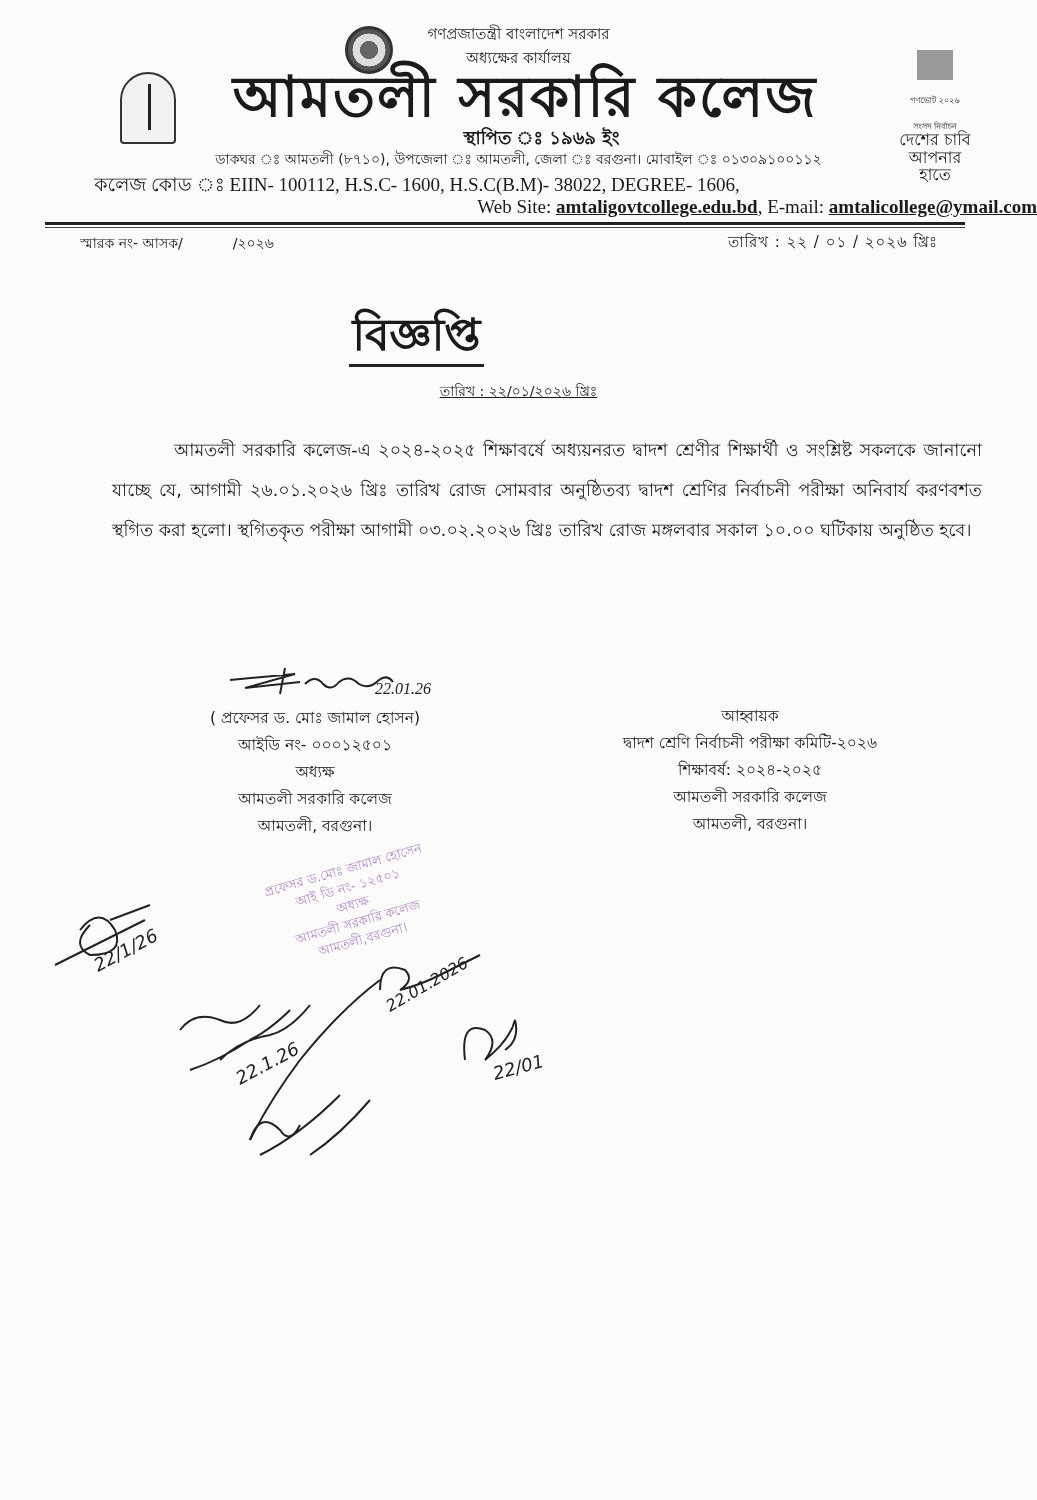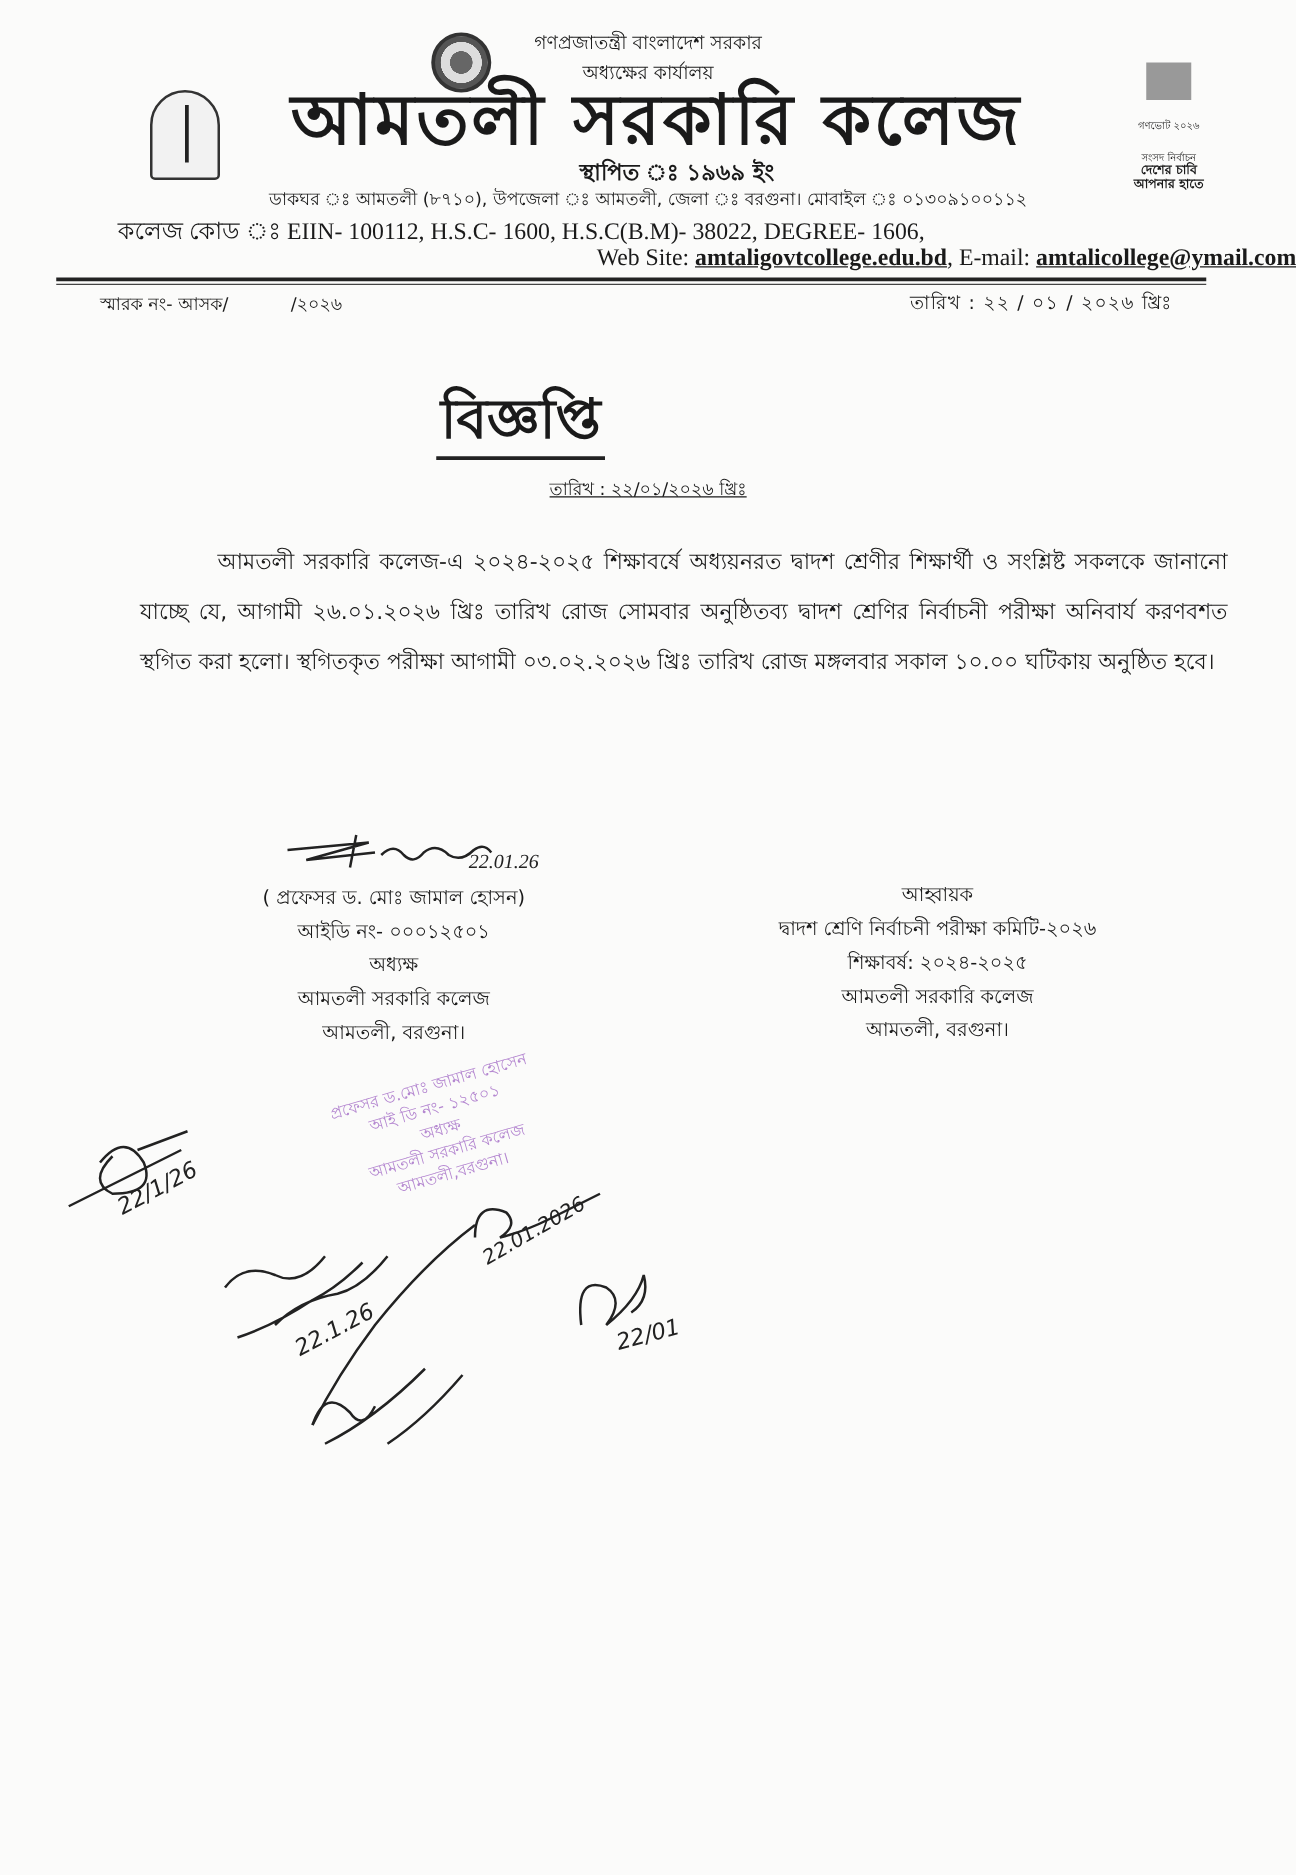--- a/index.html
+++ b/index.html
@@ -19,21 +19,21 @@
   .college-title { left: 180px; top: 66px; width: 690px; font-size: 56px; font-weight: bold;
     letter-spacing: 2px; text-align: center; line-height: 1.1; }
   .estd { left: 0; width: 1037px; top: 124px; font-size: 18px; font-weight: bold; text-align: center; padding-left: 23px; }
   .addr { left: 0; width: 1037px; top: 148px; font-size: 14px; text-align: center; }
   .codes { left: 0; width: 834px; top: 170px; font-family: "Liberation Serif", serif; font-size: 19px; text-align: center; }
   .web { left: 0; width: 1037px; top: 196px; font-family: "Liberation Serif", serif; font-size: 19px; text-align: right; }
   .web .lnk { font-weight: bold; text-decoration: underline; }
   .election { left: 895px; top: 36px; width: 80px; height: 100px; text-align: center; }
   .ballot { width: 36px; height: 30px; margin: 14px auto 4px; background: #999; }
   .election .t1 { font-size: 8px; line-height: 1.2; margin-top: 16px; }
-  .election .t2 { font-size: 10px; font-weight: bold; line-height: 1.1; }
+  .election .t2 { font-size: 16px; font-weight: normal; line-height: 1.1; }
   .rule1 { left: 45px; width: 920px; top: 222px; height: 3px; background: #222; }
   .rule2 { left: 45px; width: 920px; top: 227px; height: 1px; background: #444; }
   .memo { left: 80px; top: 232px; font-size: 14px; }
   .memo .yr { margin-left: 50px; }
   .date-top { left: 728px; top: 230px; font-size: 15px; letter-spacing: 1px; }
   
   .notice-title { left: 0; width: 833px; top: 302px; font-size: 44px; font-weight: bold; text-align: center; }
   .notice-title span { border-bottom: 3px solid #222; padding: 0 4px 4px; }
   .notice-date { left: 0; width: 1037px; top: 380px; font-size: 14px; text-align: center; text-decoration: underline; }
   .body-text { left: 112px; top: 430px; width: 870px; font-size: 17.5px; line-height: 40px;

